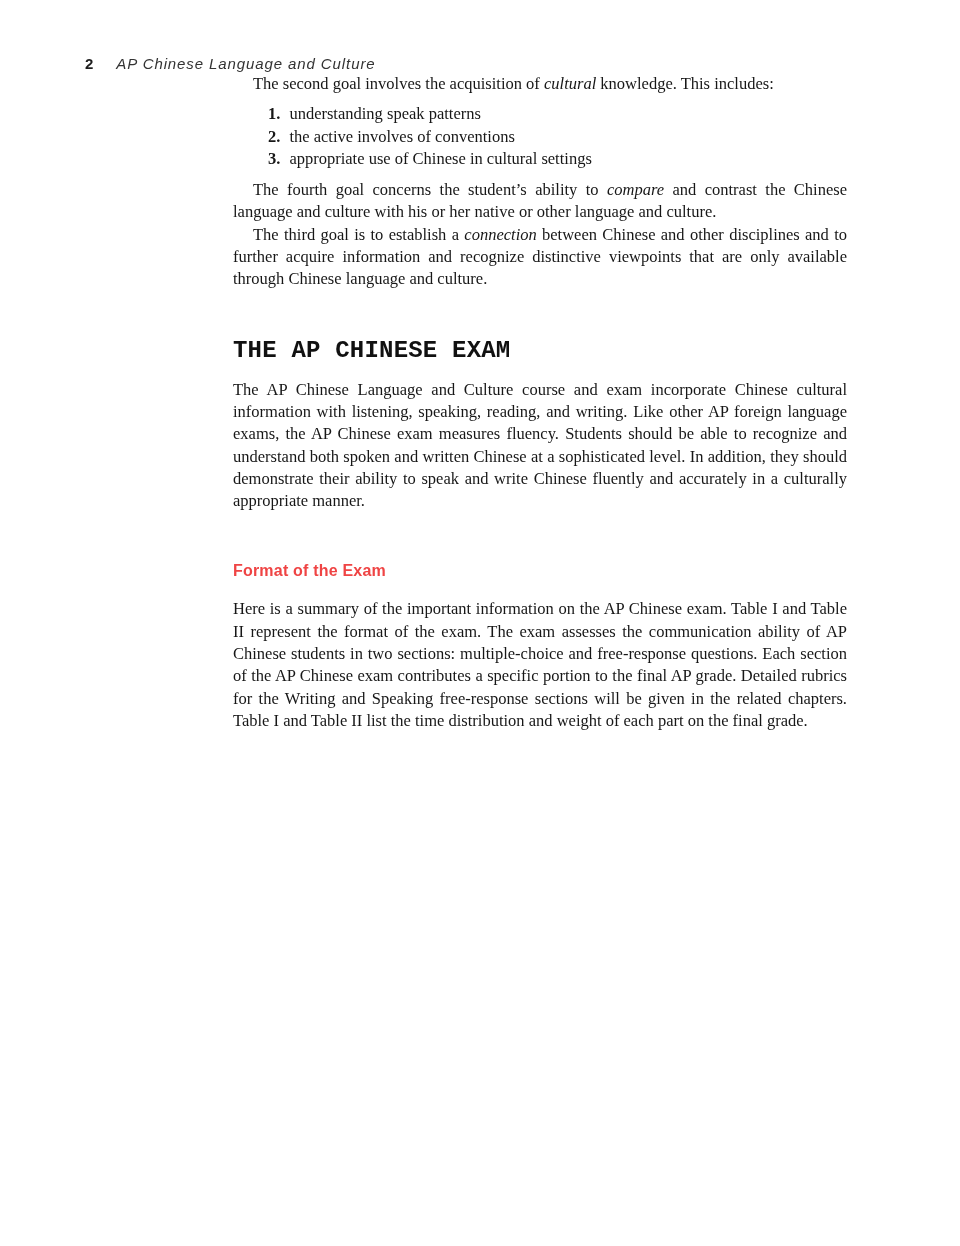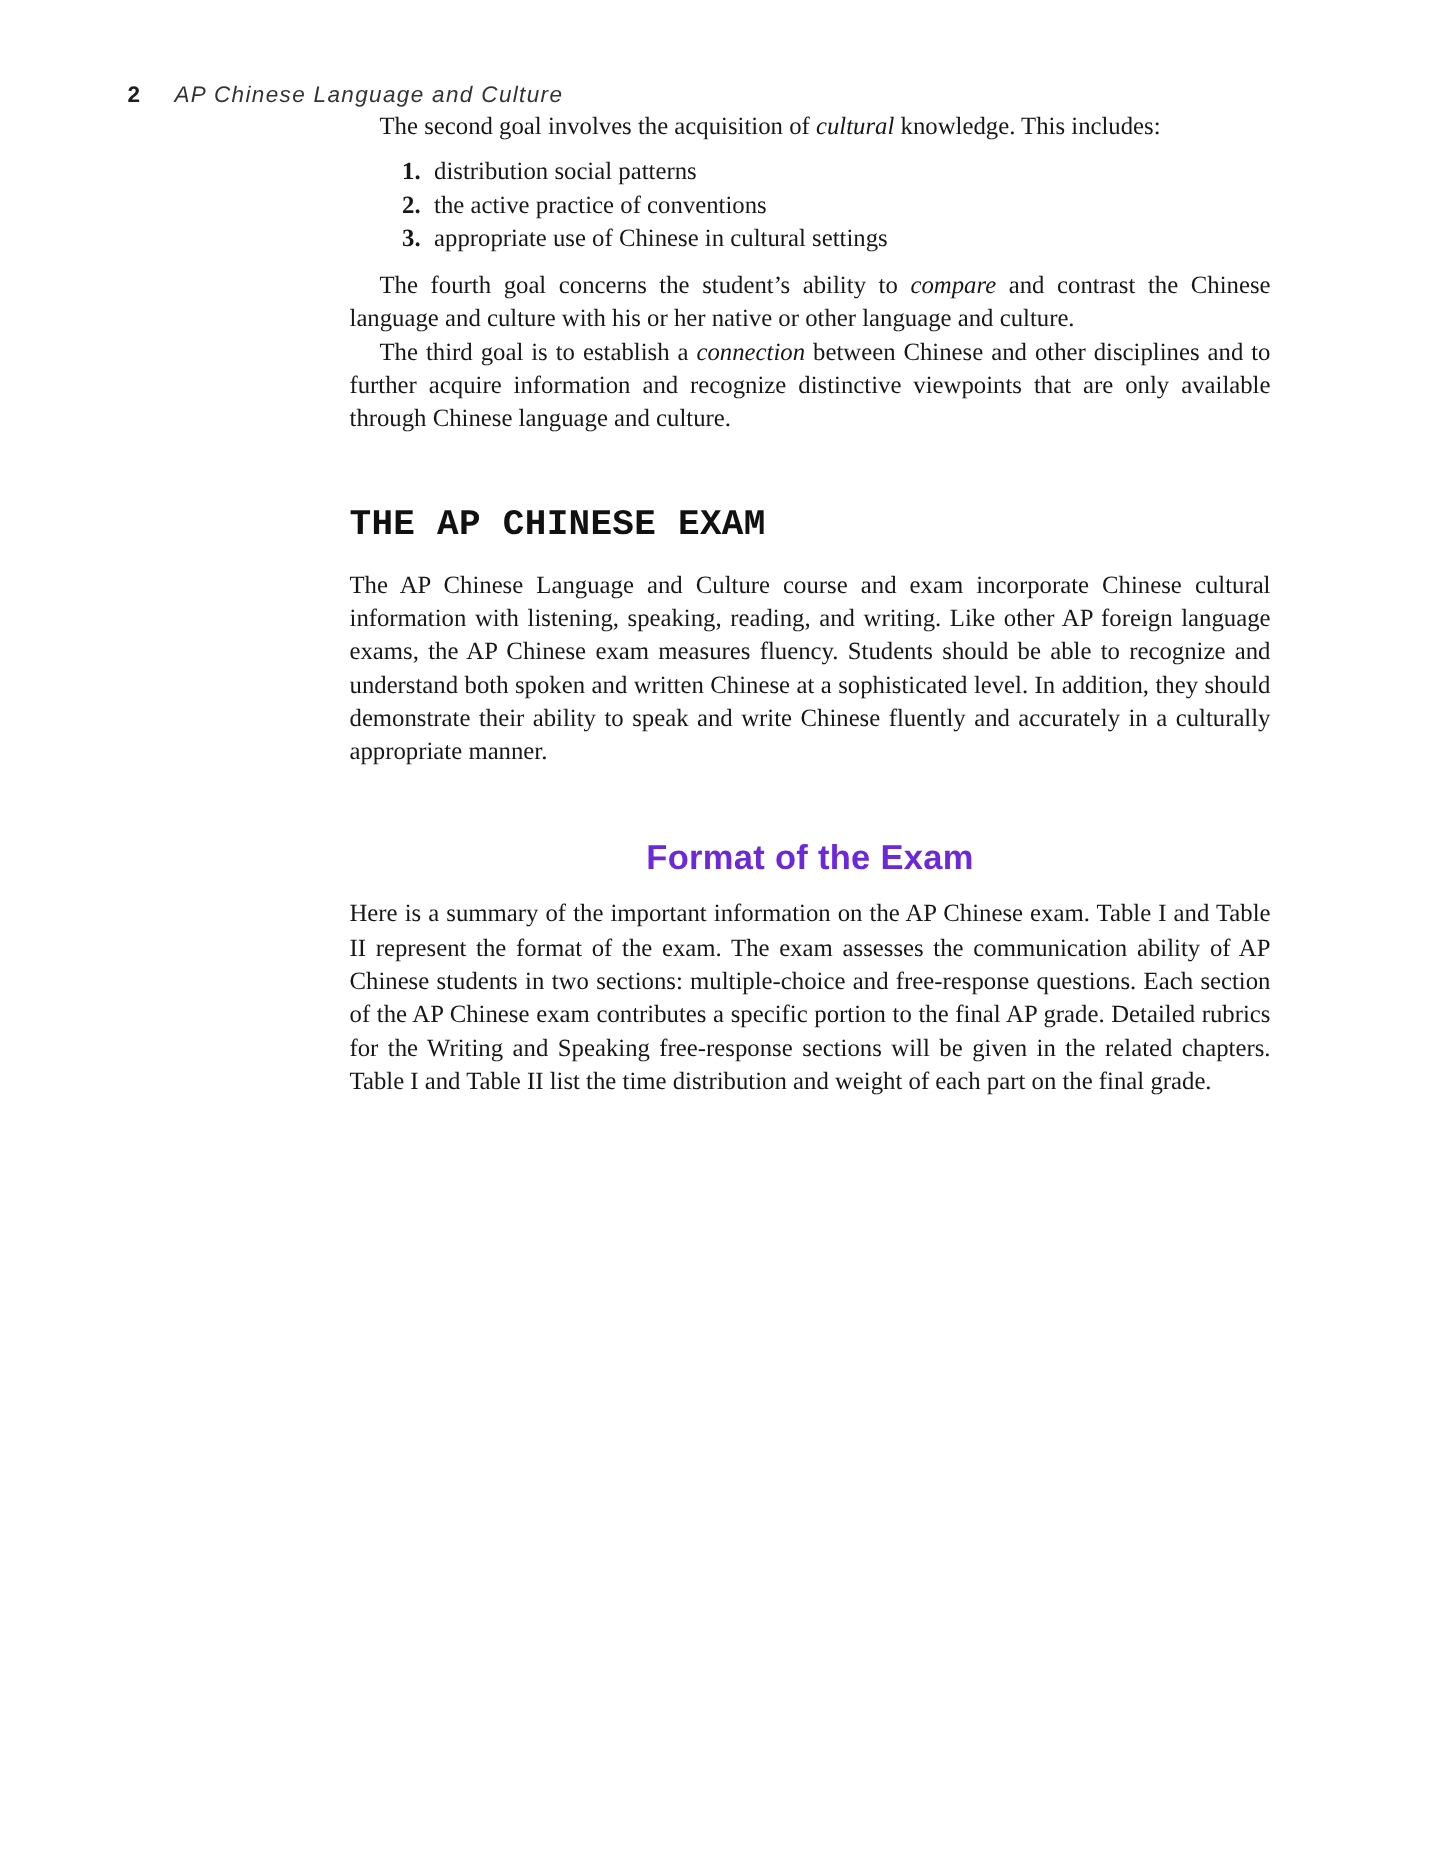--- a/index.html
+++ b/index.html
@@ -60,49 +60,49 @@
     font-size: 24px;
     line-height: 27px;
     letter-spacing: 0.2px;
     color: #111111;
     margin: 46px 0 15px 0;
     text-align: left;
   }
   .sub-heading {
     font-family: "Liberation Sans", sans-serif;
     font-weight: bold;
-    font-size: 23px;
+    font-size: 16px;
     line-height: 26px;
     letter-spacing: 0.2px;
-    color: #6d28d9;
+    color: #ef4444;
     margin: 46px 0 14px 0;
-    text-align: center;
+    text-align: left;
   }
 </style>
 </head>
 <body>
 
 <div class="page">
 
   <header class="running-header">
     <span class="page-num">2</span><span class="running-title">AP Chinese Language and Culture</span>
   </header>
 
   <main class="content">
 
     <p class="indent"><span>The second goal involves the acquisition of </span><em>cultural</em><span> knowledge. This includes:</span></p>
 
     <div class="goal-list">
       <div class="list-item">
         <span class="list-num">1.</span>
-        <span class="list-text">distribution social patterns</span>
+        <span class="list-text">understanding speak patterns</span>
       </div>
       <div class="list-item">
         <span class="list-num">2.</span>
-        <span class="list-text">the active practice of conventions</span>
+        <span class="list-text">the active involves of conventions</span>
       </div>
       <div class="list-item">
         <span class="list-num">3.</span>
         <span class="list-text">appropriate use of Chinese in cultural settings</span>
       </div>
     </div>
 
     <p class="indent"><span>The fourth goal concerns the student’s ability to </span><em>compare</em><span> and contrast the Chinese language and culture with his or her native or other language and culture.</span></p>
     <p class="indent"><span>The third goal is to establish a </span><em>connection</em><span> between Chinese and other disciplines and to further acquire information and recognize distinctive viewpoints that are only available through Chinese language and culture.</span></p>
 

